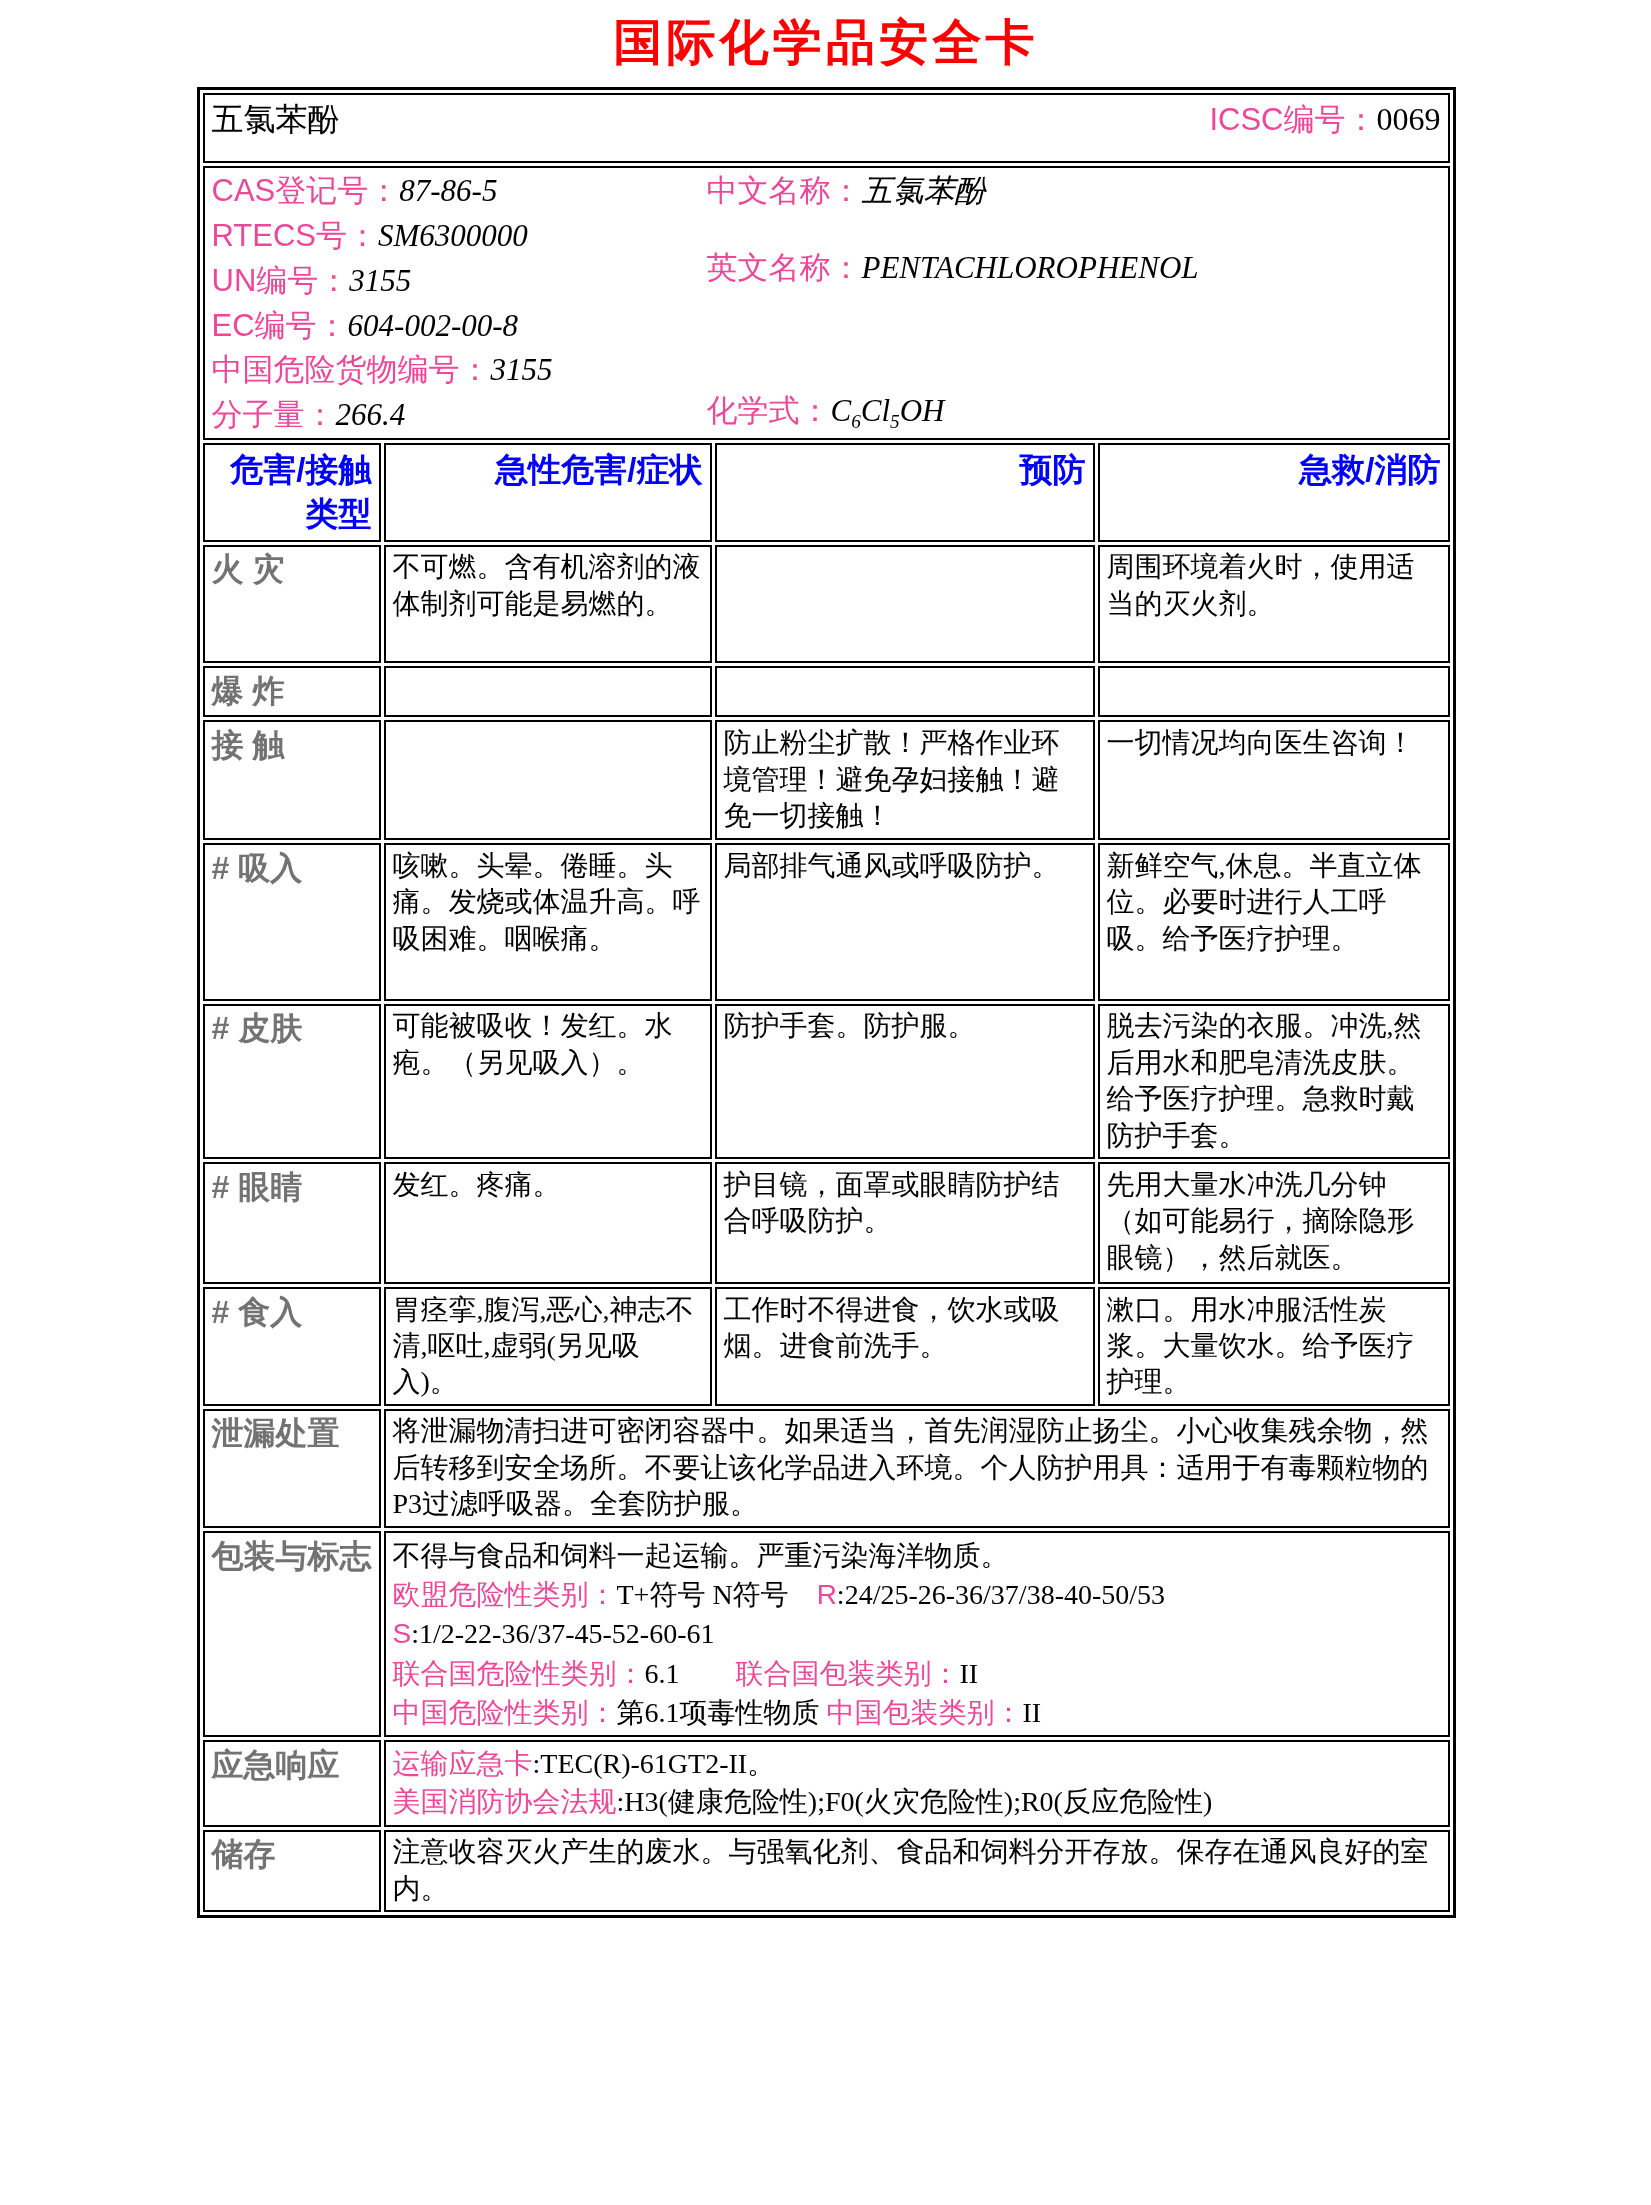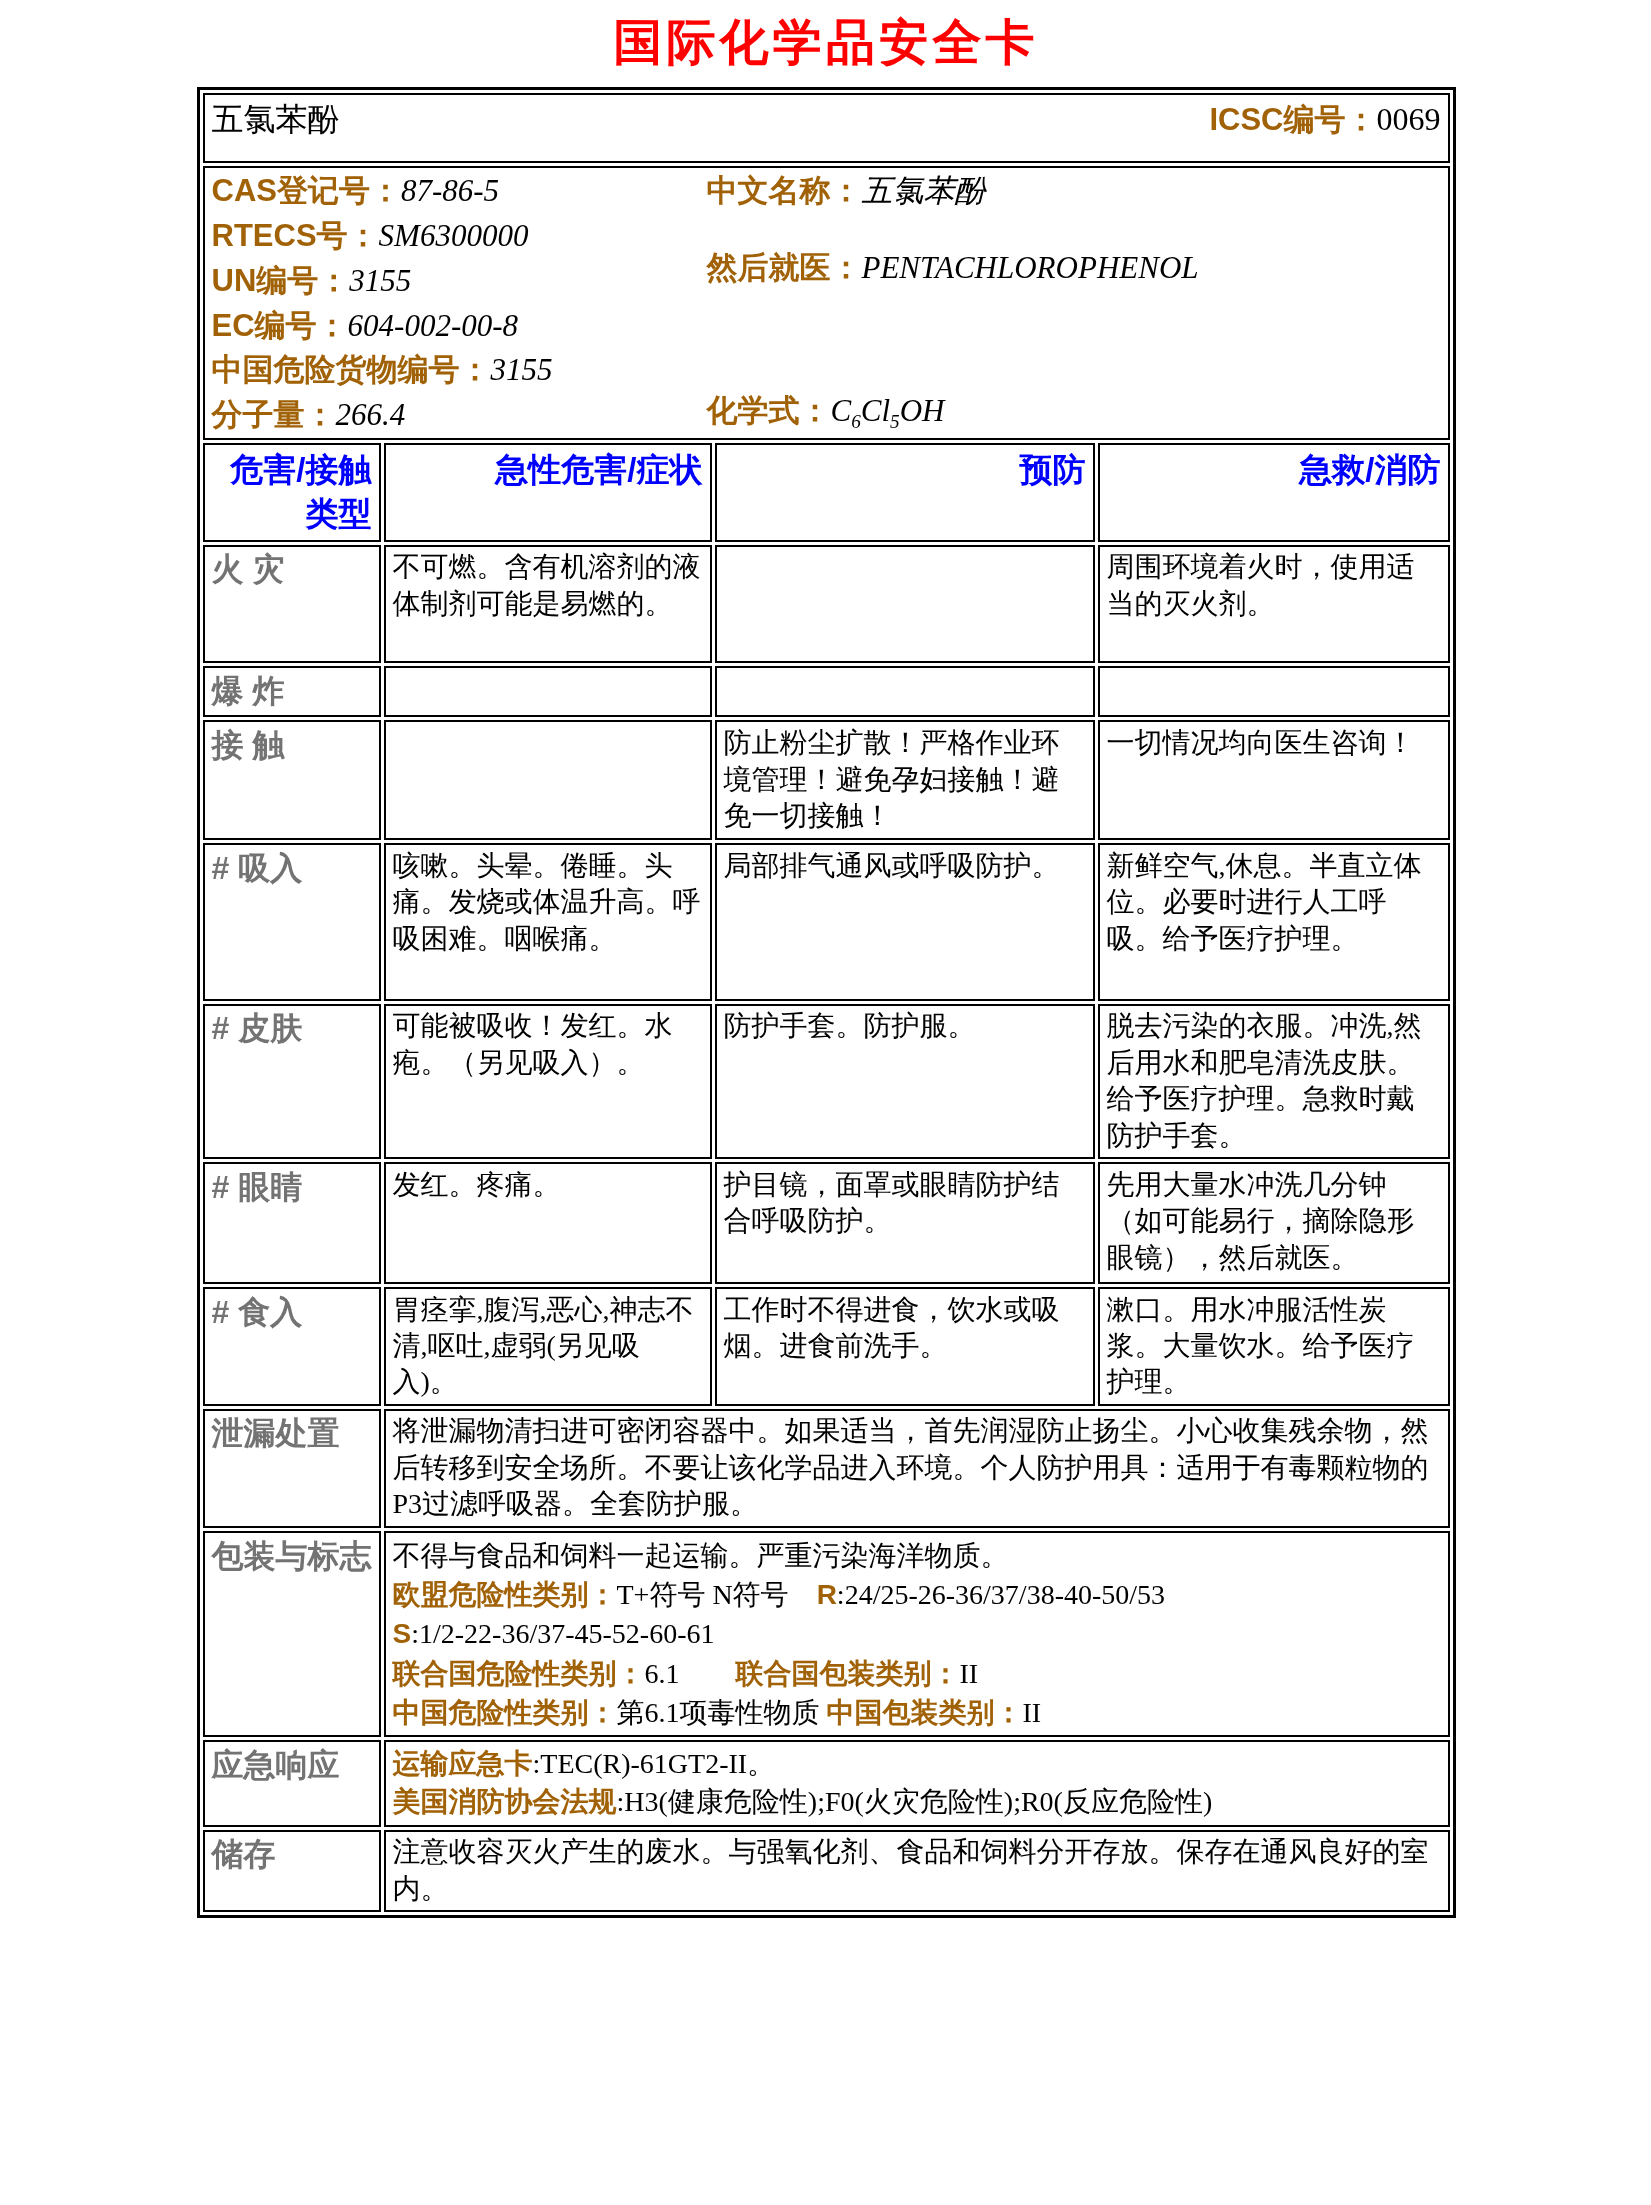--- a/index.html
+++ b/index.html
@@ -26,23 +26,23 @@
     table-layout:fixed;
   }
   table.card td, table.card th{
     border:2.1px solid #000;
     background:#fff;
     padding:2.8px 7px;
     vertical-align:top;
     overflow:hidden;
   }
   .blue{
-    color:#a16207;
+    color:#ec4899;
     font-family:"Liberation Sans","DejaVu Sans",sans-serif;
-    font-weight:bold;
+    font-weight:normal;
   }
   .bodytxt{
     font-size:28px;
     line-height:1.30;
     word-break:break-all;
     white-space:pre-wrap;
   }
   
   td.name-row{height:61px;vertical-align:middle;}
   .name-flex{display:flex;justify-content:space-between;align-items:center;font-size:32px;}
@@ -124,21 +124,21 @@
           <div class="reg-left">
             <div class="reg-line"><span class="blue">CAS登记号：</span><span class="val">87-86-5</span></div>
             <div class="reg-line"><span class="blue">RTECS号：</span><span class="val">SM6300000</span></div>
             <div class="reg-line"><span class="blue">UN编号：</span><span class="val">3155</span></div>
             <div class="reg-line"><span class="blue">EC编号：</span><span class="val">604-002-00-8</span></div>
             <div class="reg-line"><span class="blue">中国危险货物编号：</span><span class="val">3155</span></div>
             <div class="reg-line"><span class="blue">分子量：</span><span class="val">266.4</span></div>
           </div>
           <div class="reg-right">
             <div class="reg-line"><span class="blue">中文名称：</span><span class="val">五氯苯酚</span></div>
-            <div class="reg-line reg-en"><span class="blue">然后就医：</span><span class="val">PENTACHLOROPHENOL</span></div>
+            <div class="reg-line reg-en"><span class="blue">英文名称：</span><span class="val">PENTACHLOROPHENOL</span></div>
             <div class="reg-line reg-formula"><span class="blue">化学式：</span><span class="val"><span>C</span><span class="sub">6</span><span>Cl</span><span class="sub">5</span><span>OH</span></span></div>
           </div>
         </div>
       </td>
     </tr>
 
     <tr>
       <th class="head">危害/接触类型</th>
       <th class="head">急性危害/症状</th>
       <th class="head">预防</th>

